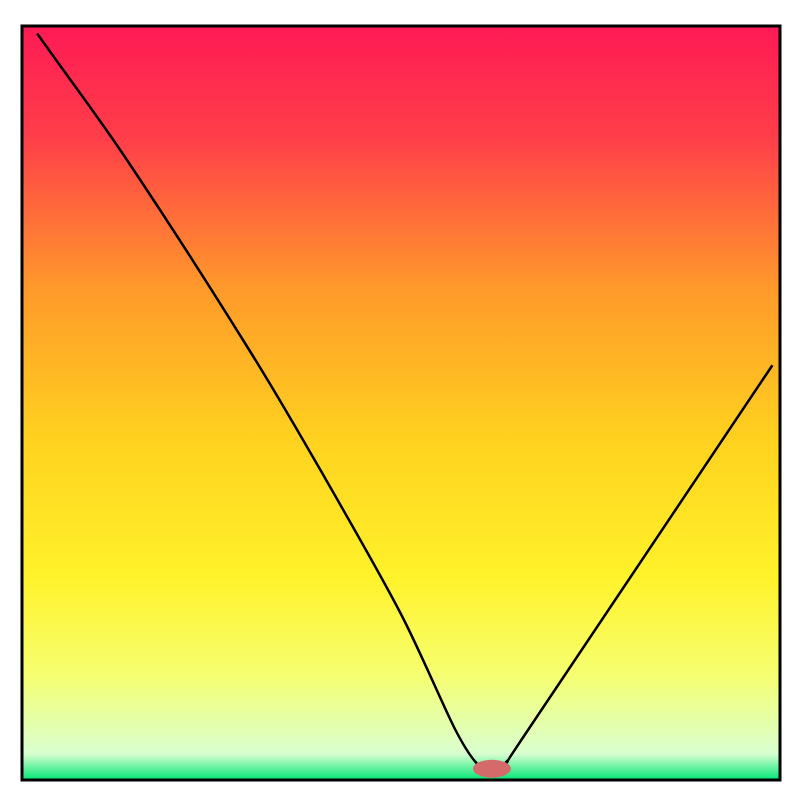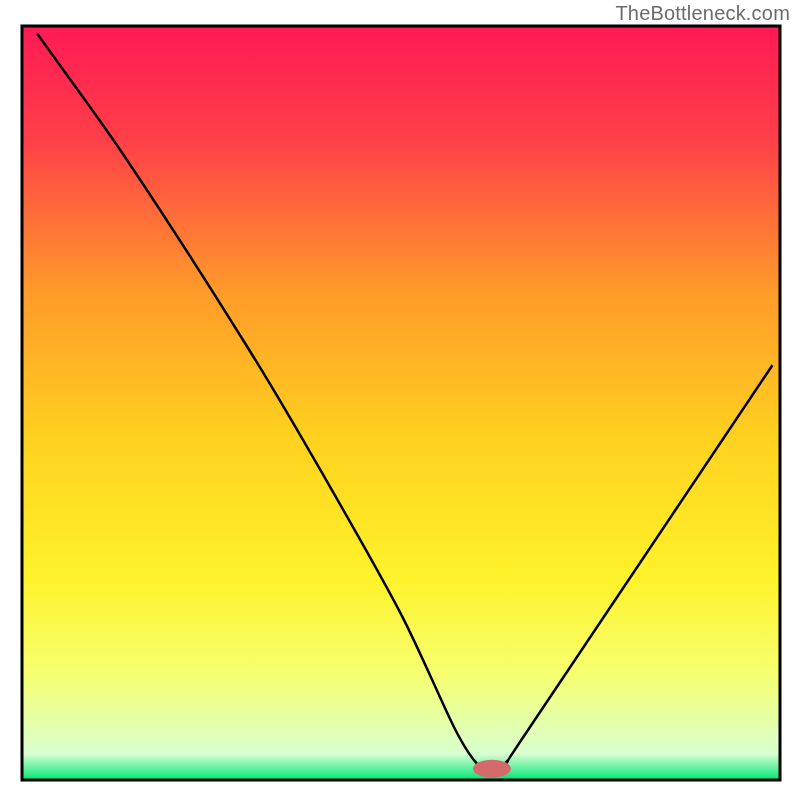--- a/index.html
+++ b/index.html
@@ -28,21 +28,20 @@
   svg.plot {
     position: absolute;
     top: 0;
     left: 0;
   }
 </style>
 </head>
 <body>
 
 <div class="container">
-  <div class="watermark">TheBottleneck.com</div>
   <svg class="plot" width="800" height="800" viewBox="0 0 800 800">
     <defs>
       <linearGradient id="bg-grad" x1="0" y1="0" x2="0" y2="1">
           <stop offset="0%" stop-color="#ff1a55"></stop>
           <stop offset="15%" stop-color="#ff3f49"></stop>
           <stop offset="35%" stop-color="#ff9a2a"></stop>
           <stop offset="55.00000000000001%" stop-color="#ffd21f"></stop>
           <stop offset="73%" stop-color="#fff22a"></stop>
           <stop offset="86%" stop-color="#f6ff70"></stop>
           <stop offset="96.5%" stop-color="#d9ffd0"></stop>

